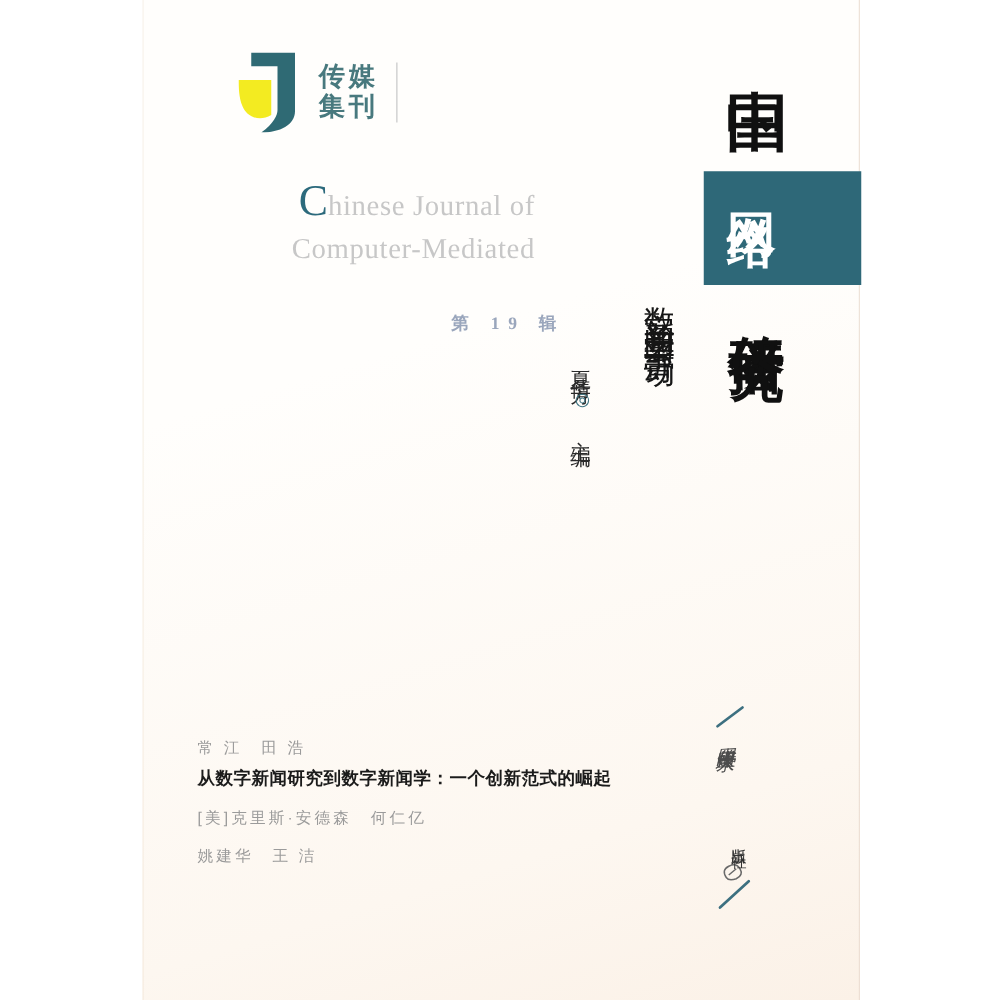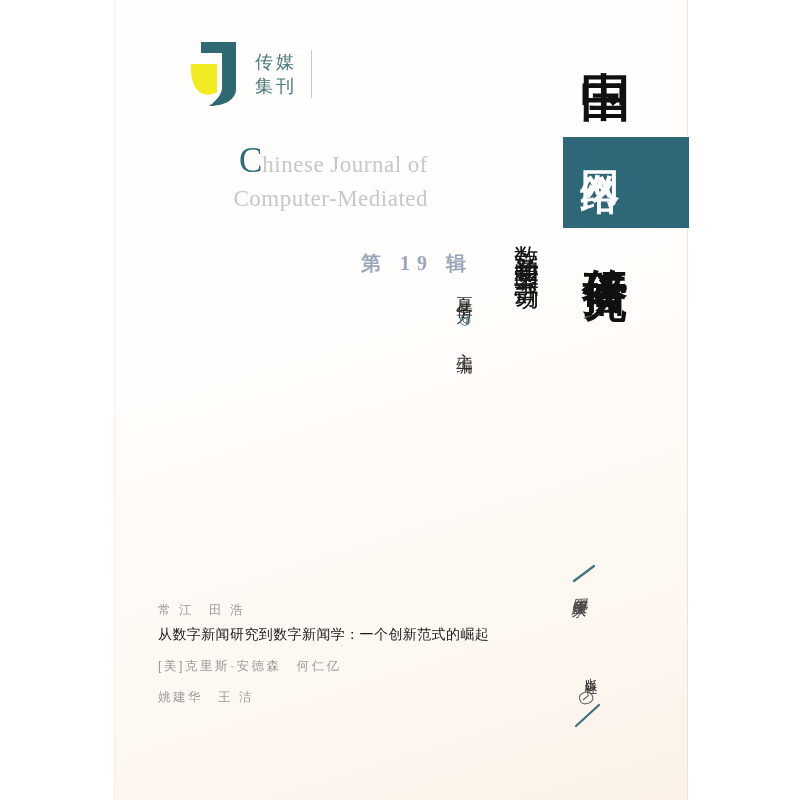--- a/index.html
+++ b/index.html
@@ -12,38 +12,38 @@
   .cover {
     position: absolute; left: 114px; top: 0; width: 574px; height: 800px;
     background: linear-gradient(163deg, #fffefc 35%, #fdf7f0 80%, #fbf1e7 100%);
     border-right: 1px solid rgba(225, 205, 190, 0.55);
     border-left: 1px solid rgba(240, 232, 218, 0.5);
   }
 
   
   .logo-wrap { position: absolute; left: 74px; top: 42px; display: flex; align-items: flex-start; }
   .logo-mark { width: 56px; height: 64px; }
-  .logo-text { margin-left: 10px; margin-top: 8px; color: #48797e; font-size: 18px;
-               font-weight: normal; letter-spacing: 3px; line-height: 24px; }
+  .logo-text { margin-left: 10px; margin-top: 8px; color: #48797e; font-size: 21px;
+               font-weight: bold; letter-spacing: 3px; line-height: 24px; }
   .logo-text div { white-space: nowrap; }
   .logo-divider { width: 1px; height: 48px; background: #c9c9c9; margin-left: 14px; margin-top: 8px; }
 
   
   .en-title {
     position: absolute; left: 73px; top: 148px; width: 240px; text-align: right;
     font-family: Liberation Serif, serif; color: #c7c7c7;
     font-size: 23px; line-height: 33.5px; letter-spacing: 0.5px;
   }
   .en-title .cap { font-size: 35px; color: #2c6a7c; line-height: 0; letter-spacing: 0; }
 
   
   .volume {
     position: absolute; left: 246px; top: 250px;
     font-family: "Liberation Serif", serif; font-weight: bold;
-    color: #9aa6bc; font-size: 20px; letter-spacing: 7px; white-space: nowrap;
+    color: #9aa6bc; font-size: 14px; letter-spacing: 7px; white-space: nowrap;
   }
 
   .vert { writing-mode: vertical-rl; text-orientation: upright; }
 
   
   .editor {
     position: absolute; left: 338px; top: 284px; height: 130px;
     font-size: 16.5px; letter-spacing: 5px; color: #2a2a2a;
     font-family: "Liberation Serif", serif;
   }
@@ -71,24 +71,24 @@
   }
 
   
   .subtitle {
     position: absolute; left: 396px; top: 226px; height: 305px;
     font-size: 25px; color: #161616; letter-spacing: 4.5px;
     font-family: "Liberation Sans", sans-serif;
   }
 
   
-  .articles { position: absolute; left: 43px; top: 590px; width: 350px; margin-top: 12px; }
+  .articles { position: absolute; left: 43px; top: 590px; width: 350px; }
   .article { margin-bottom: 14px; }
   .authors { color: #9b9b9b; font-size: 12.5px; letter-spacing: 2.5px; margin-bottom: 6px; }
-  .art-title { color: #1b1b1b; font-weight: normal; font-size: 14px; line-height: 18.5px; letter-spacing: 0.4px; }
+  .art-title { color: #1b1b1b; font-weight: bold; font-size: 14px; line-height: 18.5px; letter-spacing: 0.4px; }
 
   
   .colophon { position: absolute; left: 434px; top: 562px; width: 80px; height: 190px; }
   .colophon svg.deco { position: absolute; left: 0; top: 0; }
   .pub-script {
     position: absolute; left: 20px; top: 24px; height: 96px;
     font-family: "Liberation Serif", serif; font-style: italic;
     font-size: 15px; color: #4c4c4c; letter-spacing: 1px; transform: skewY(-3deg);
   }
   .pub-suffix {

